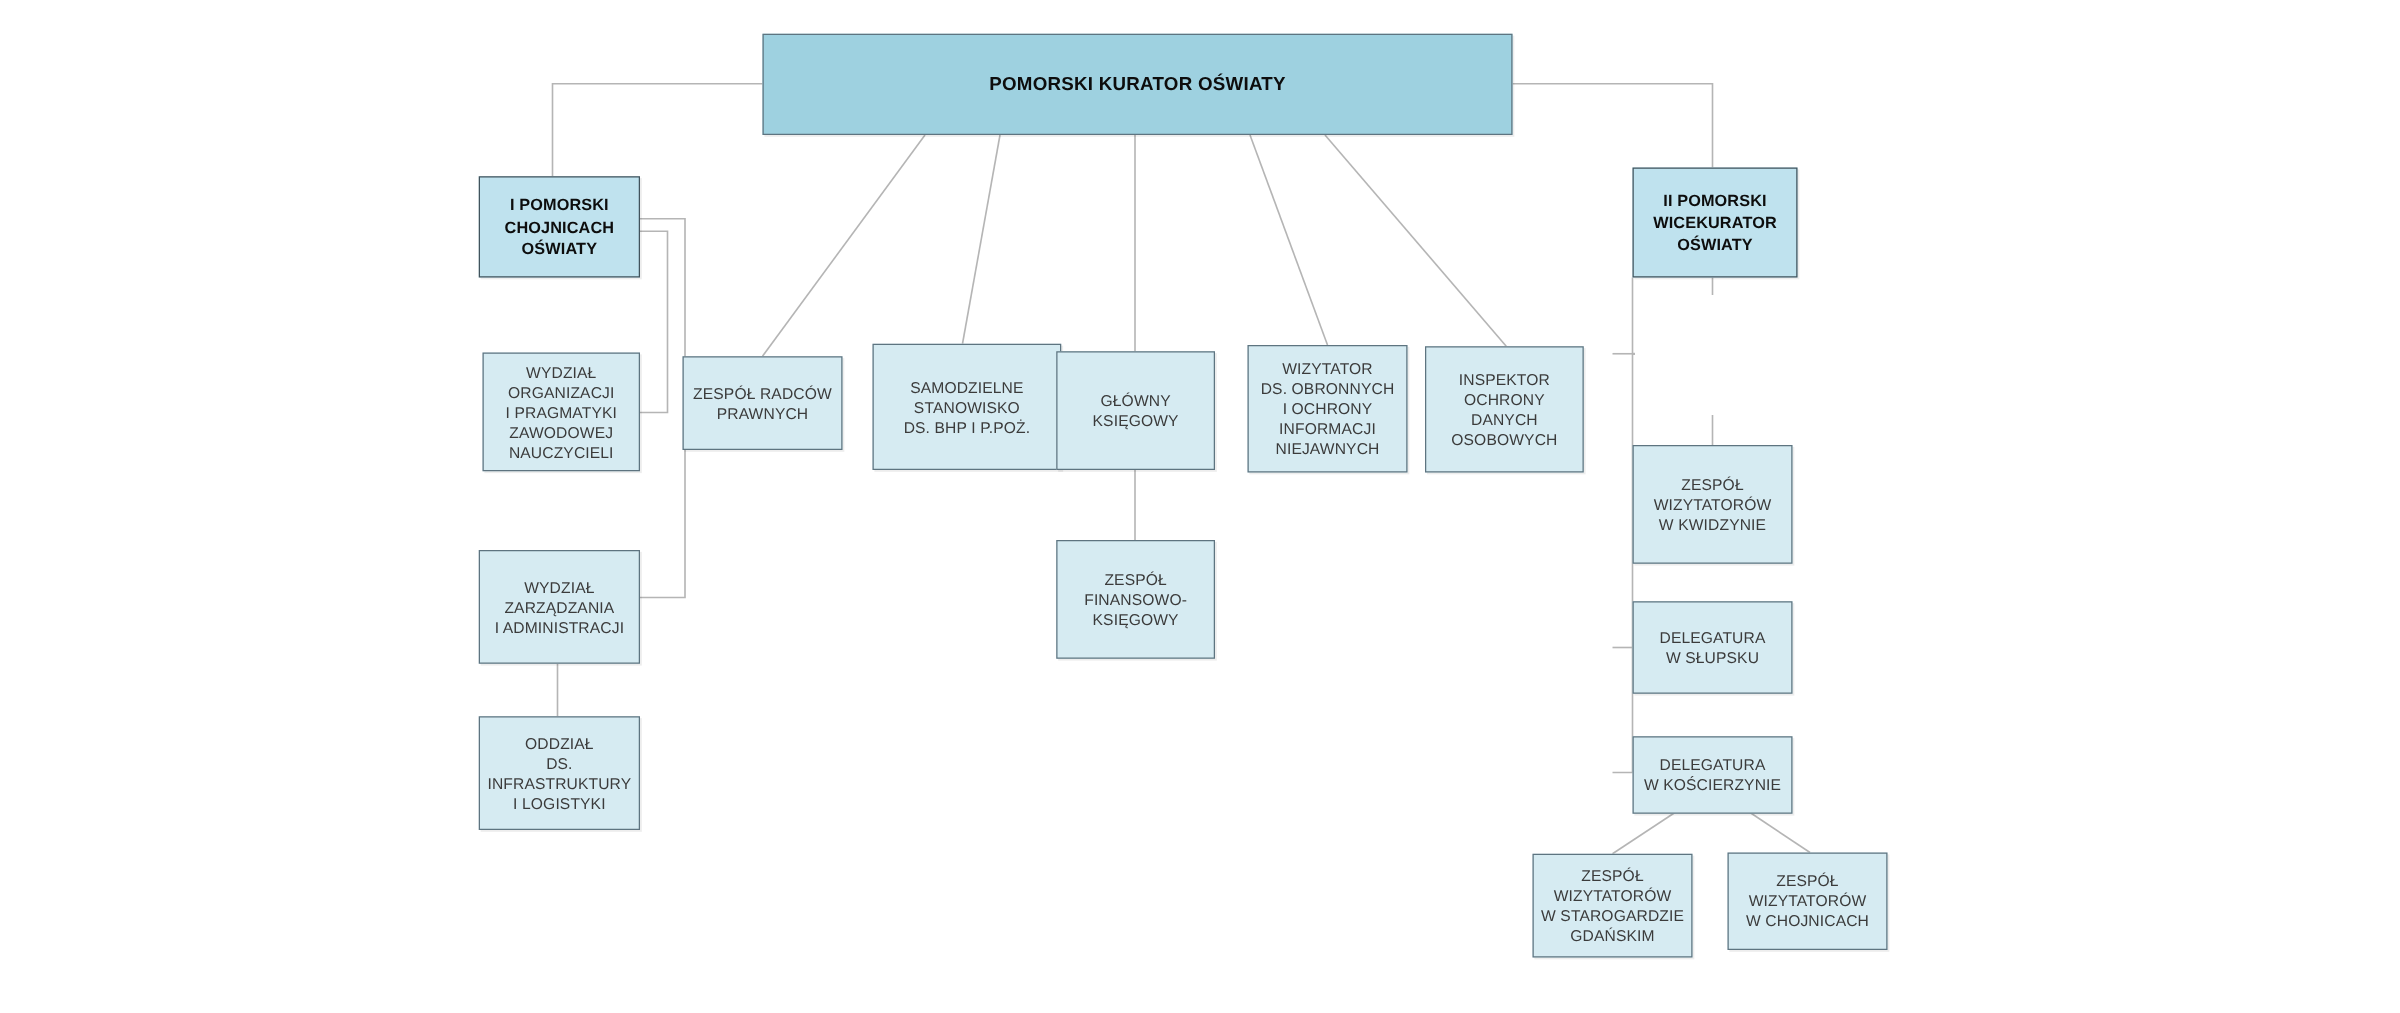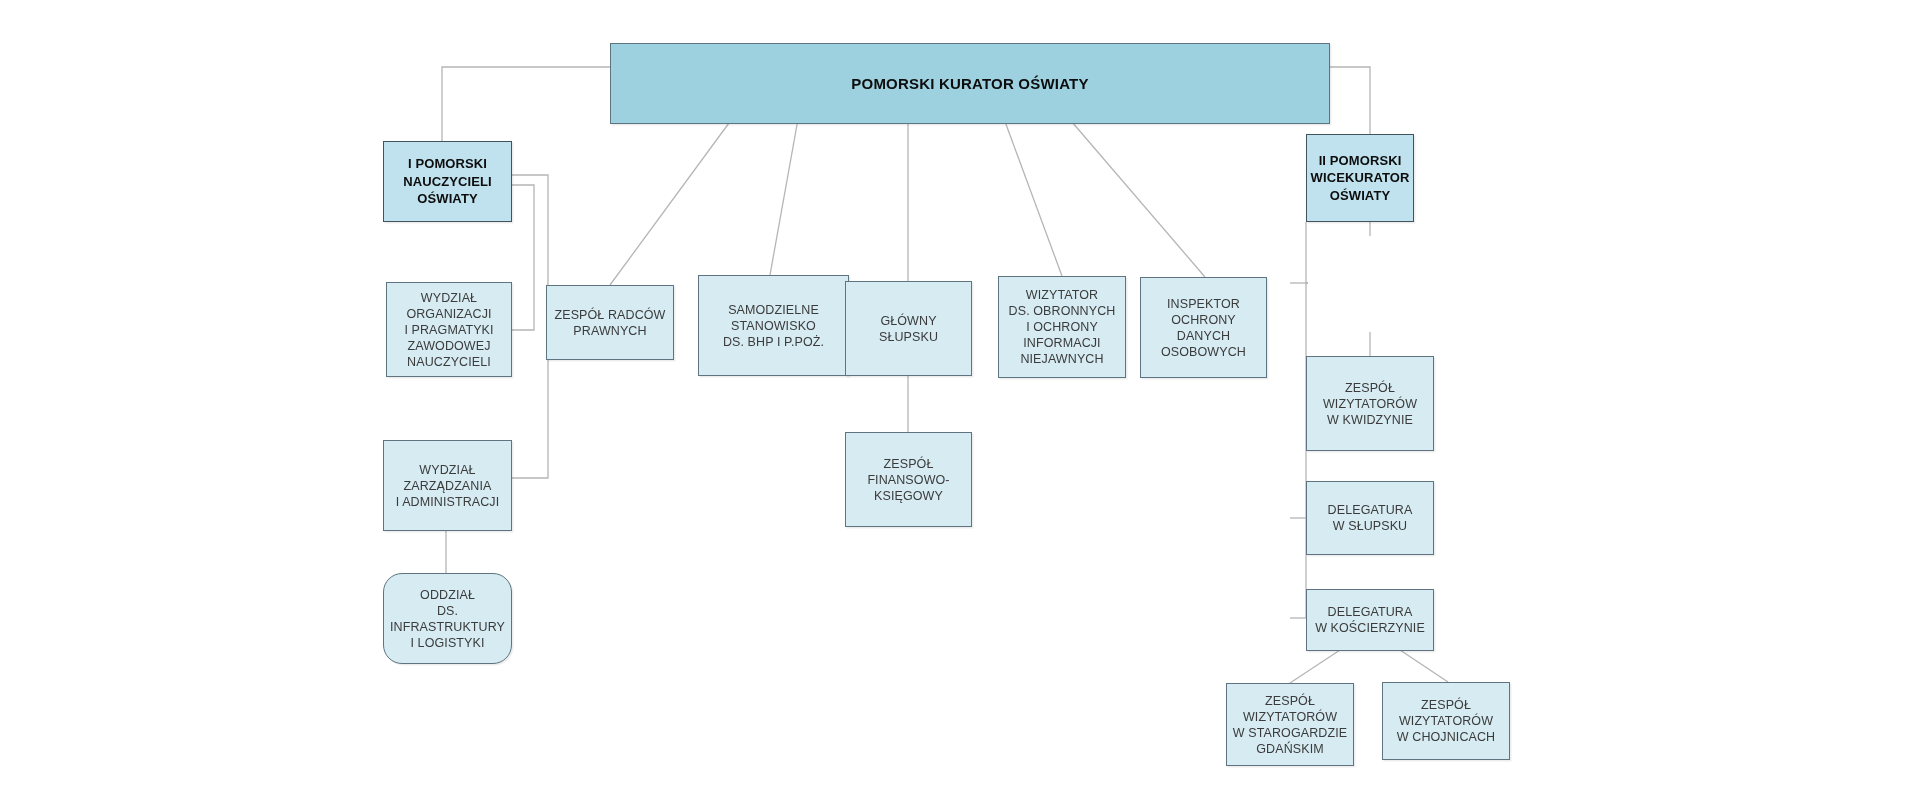--- a/index.html
+++ b/index.html
@@ -104,70 +104,70 @@
       <path d="M 1290,518 L 1310,518"></path>
       <path d="M 1290,618 L 1310,618"></path>
 
       <path d="M 1370,332 L 1370,356"></path>
 
       <path d="M 1340,650 L 1290,683"></path>
       <path d="M 1400,650 L 1448,682"></path>
     </g>
   </svg>
 
-  <div class="node root" style="left:610px; top:43px; width:720px; height:81px;">
+  <div class="node root" style="left:610px; top:27px; width:600px; height:81px;">
     <span class="node-label">POMORSKI KURATOR OŚWIATY</span>
   </div>
 
   <div class="node vice" style="left:383px; top:141px; width:129px; height:81px;">
     <span class="node-label">I POMORSKI
-NAUCZYCIELI
+CHOJNICACH
 OŚWIATY</span>
   </div>
 
-  <div class="node vice" style="left:1306px; top:134px; width:108px; height:88px;">
+  <div class="node vice" style="left:1306px; top:134px; width:132px; height:88px;">
     <span class="node-label">II POMORSKI
 WICEKURATOR
 OŚWIATY</span>
   </div>
 
   <div class="node" style="left:386px; top:282px; width:126px; height:95px;">
     <span class="node-label">WYDZIAŁ
 ORGANIZACJI
 I PRAGMATYKI
 ZAWODOWEJ
 NAUCZYCIELI</span>
   </div>
 
   <div class="node" style="left:383px; top:440px; width:129px; height:91px;">
     <span class="node-label">WYDZIAŁ
 ZARZĄDZANIA
 I ADMINISTRACJI</span>
   </div>
 
-  <div class="node" style="left:383px; top:573px; width:129px; height:91px;border-radius:19px;">
+  <div class="node" style="left:383px; top:573px; width:129px; height:91px;">
     <span class="node-label">ODDZIAŁ
 DS. INFRASTRUKTURY
 I LOGISTYKI</span>
   </div>
 
   <div class="node" style="left:546px; top:285px; width:128px; height:75px;">
     <span class="node-label">ZESPÓŁ RADCÓW
 PRAWNYCH</span>
   </div>
 
   <div class="node" style="left:698px; top:275px; width:151px; height:101px;">
     <span class="node-label">SAMODZIELNE
 STANOWISKO
 DS. BHP I P.POŻ.</span>
   </div>
 
   <div class="node" style="left:845px; top:281px; width:127px; height:95px;">
     <span class="node-label">GŁÓWNY
-SŁUPSKU</span>
+KSIĘGOWY</span>
   </div>
 
   <div class="node" style="left:845px; top:432px; width:127px; height:95px;">
     <span class="node-label">ZESPÓŁ
 FINANSOWO-
 KSIĘGOWY</span>
   </div>
 
   <div class="node" style="left:1140px; top:277px; width:127px; height:101px;">
     <span class="node-label">INSPEKTOR

